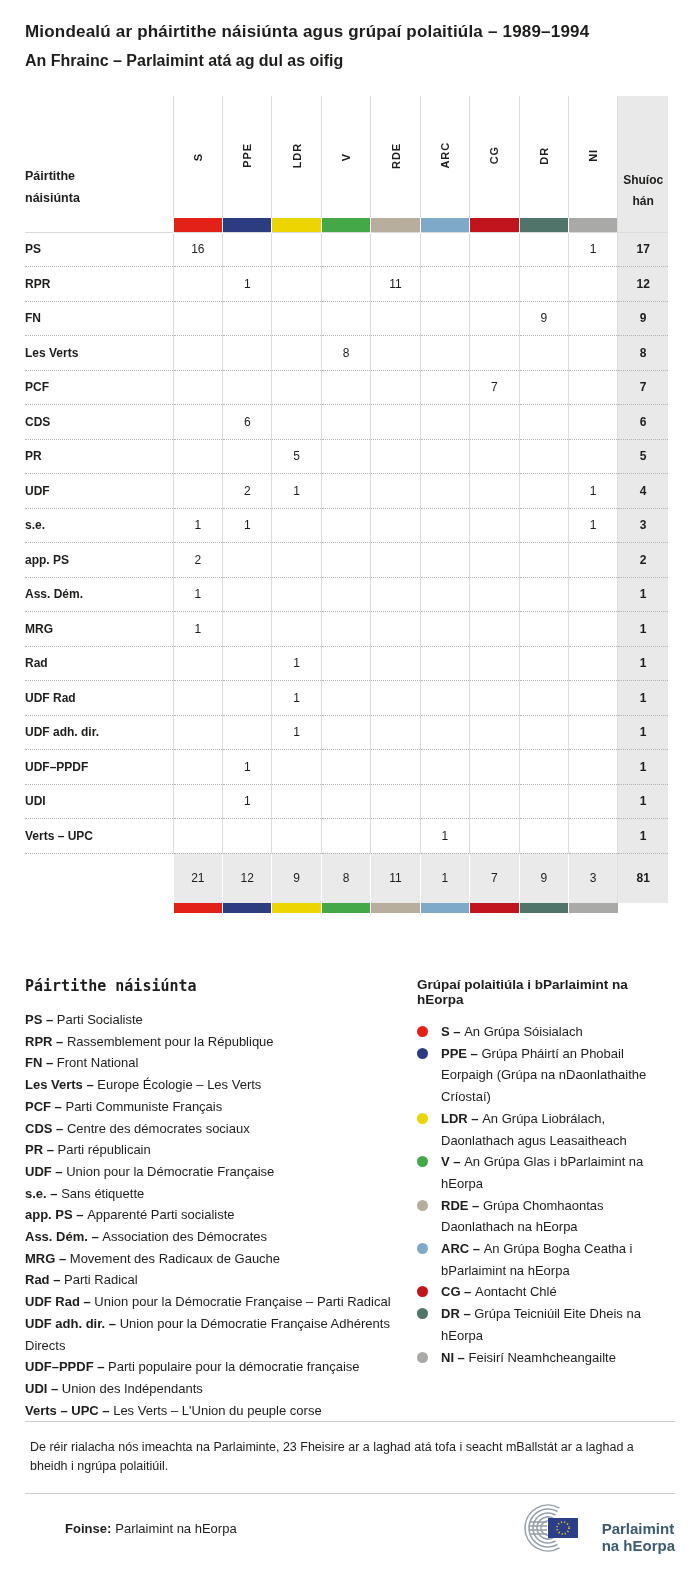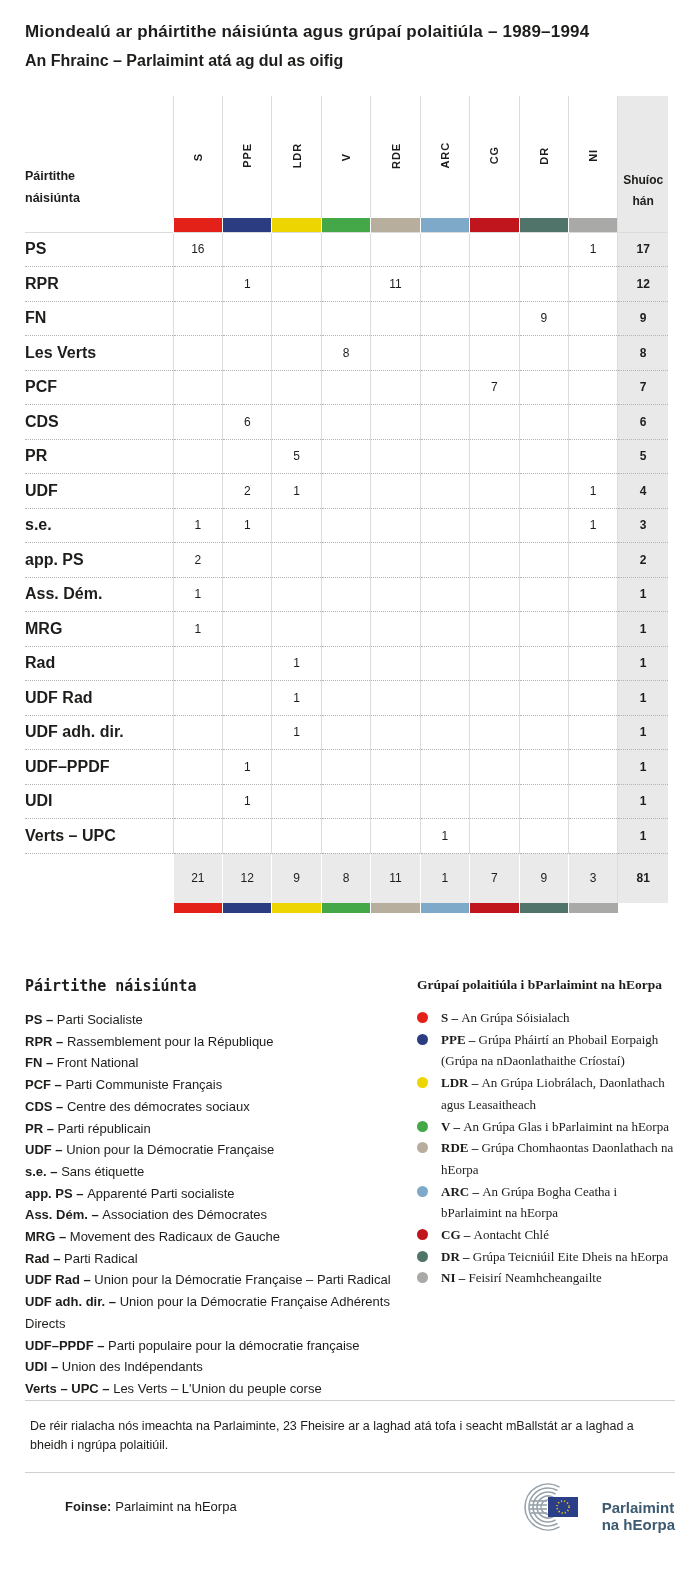--- a/index.html
+++ b/index.html
@@ -27,33 +27,33 @@
   th.seats-hdr { height:122px; vertical-align:bottom; text-align:center; font-weight:700;
                  background:#e9e9e9; border-left:1px solid #dcdcdc; font-size:12px;
                  line-height:1.75; padding:0 2px 6px; word-break:break-all; }
 
   tr.strip-row td { height:14px; }
   td.strip-cell { border-left:1px solid #ffffff; }
   td.strip-seats { background:#e9e9e9; border-left:1px solid #dcdcdc; }
 
   tbody td { height:34.5px; border-top:1px dotted #b3b3b3; }
   tbody tr:first-child td { border-top:1px solid #dcdcdc; }
-  td.name-cell { text-align:left; font-weight:700; font-size:16px; }
+  td.name-cell { text-align:left; font-weight:700; font-size:12px; }
   td.val-cell  { text-align:center; border-left:1px solid #dcdcdc; }
   td.seat-cell { text-align:center; font-weight:700; background:#e9e9e9; border-left:1px solid #dcdcdc; }
 
   tr.totals td { height:50px; border-top:1px dotted #b3b3b3; }
   td.total-cell { text-align:center; font-weight:400; background:#eaeaea; border-left:1px solid #ffffff; }
   td.seats-total { text-align:center; font-weight:700; background:#e9e9e9; border-left:1px solid #dcdcdc; }
   tr.strip-bottom td { height:10px; }
 
   
   .legends { display:flex; justify-content:space-between; margin-top:64px; }
   .legend-left  { width:385px; }
-  .legend-right { width:258px;font-family:Liberation Serif, serif; }
+  .legend-right { width:258px; }
   .legend-left h3 { margin:0 0 14px; font-family:"DejaVu Sans Mono","Liberation Mono",monospace;
                     font-size:15px; font-weight:700; }
   .legend-right h3 { margin:0 0 14px; font-size:13.5px; font-weight:700; }
   .legends ul { list-style:none; margin:0; padding:0; }
   .legend-item { font-size:13px; line-height:21.7px; }
   .legend-item strong { font-weight:700; }
   .dot-item { display:flex; gap:13px; }
   .dot { width:11px; height:11px; border-radius:50%; flex:none; margin-top:5px; }
   .dot-text { display:block; }
 
@@ -376,20 +376,21 @@
   </tfoot>
 </table>
 
 <section class="legends">
   <div class="legend-left">
     <h3>Páirtithe náisiúnta</h3>
     <ul id="parties-list">
         <li class="legend-item"><strong>PS – </strong>Parti Socialiste</li>
         <li class="legend-item"><strong>RPR – </strong>Rassemblement pour la République</li>
         <li class="legend-item"><strong>FN – </strong>Front National</li>
+        <li class="legend-item"><strong>Les Verts – </strong>Europe Écologie – Les Verts</li>
         <li class="legend-item"><strong>PCF – </strong>Parti Communiste Français</li>
         <li class="legend-item"><strong>CDS – </strong>Centre des démocrates sociaux</li>
         <li class="legend-item"><strong>PR – </strong>Parti républicain</li>
         <li class="legend-item"><strong>UDF – </strong>Union pour la Démocratie Française</li>
         <li class="legend-item"><strong>s.e. – </strong>Sans étiquette</li>
         <li class="legend-item"><strong>app. PS – </strong>Apparenté Parti socialiste</li>
         <li class="legend-item"><strong>Ass. Dém. – </strong>Association des Démocrates</li>
         <li class="legend-item"><strong>MRG – </strong>Movement des Radicaux de Gauche</li>
         <li class="legend-item"><strong>Rad – </strong>Parti Radical</li>
         <li class="legend-item"><strong>UDF Rad – </strong>Union pour la Démocratie Française – Parti Radical</li>

